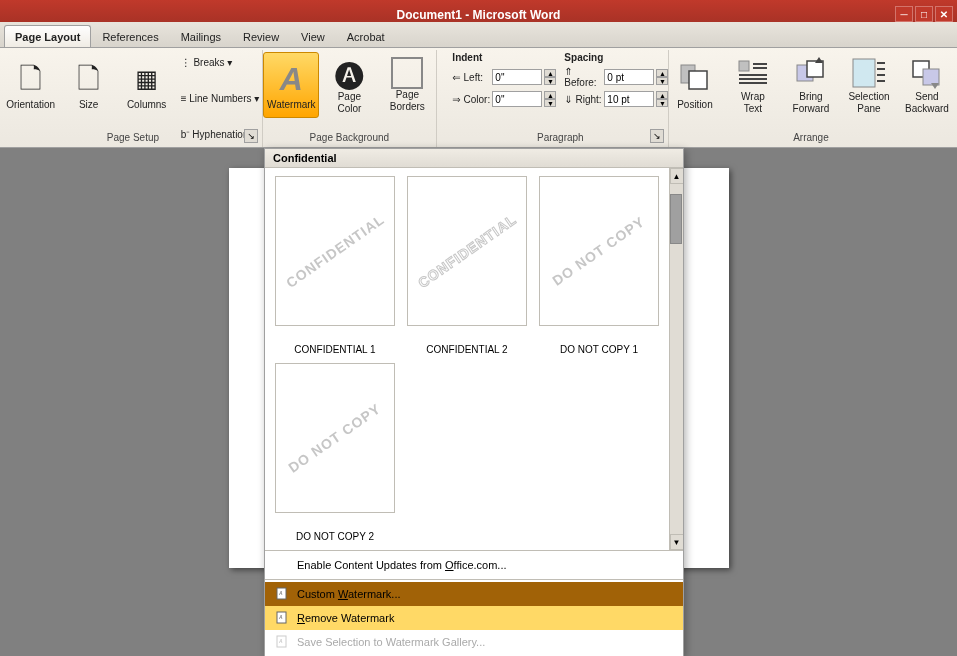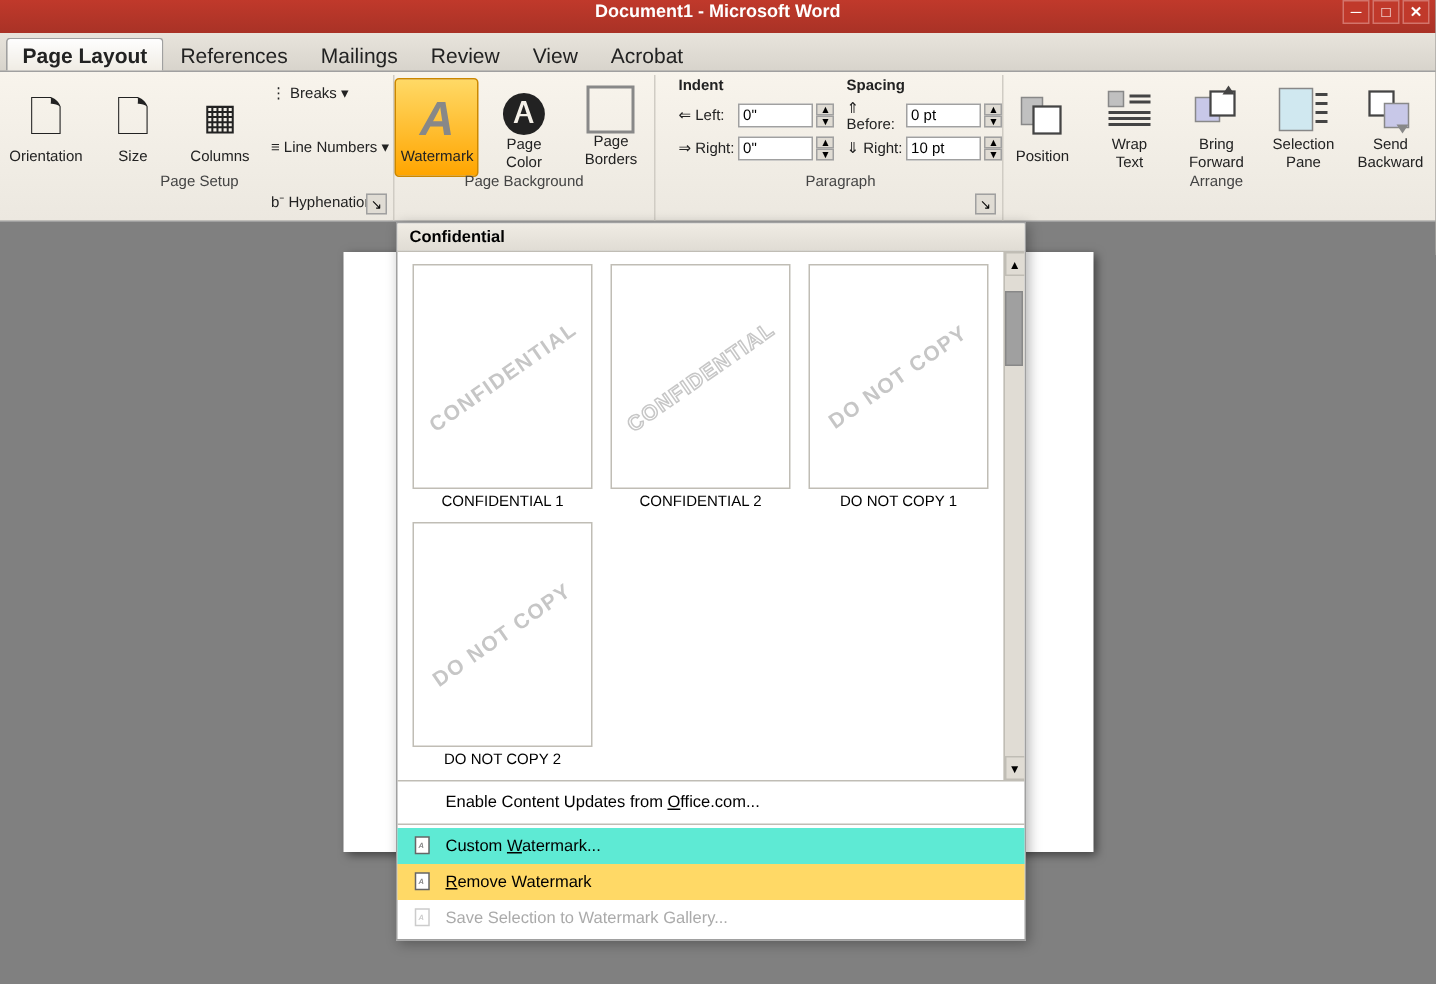--- a/index.html
+++ b/index.html
@@ -3,21 +3,21 @@
   <meta charset="utf-8">
   <style>
     * { margin: 0; padding: 0; box-sizing: border-box; }
     body { font-family: 'Segoe UI', Arial, sans-serif; font-size: 11px; background: #d4d0c8; overflow: hidden; }
 
     
     .title-bar {
       background: linear-gradient(to bottom, #c0392b, #a93226);
       height: 22px;
       display: flex;
-      align-items: flex-start;
+      align-items: flex-end;
       justify-content: center;
       color: white;
       font-size: 12px;
       font-weight: bold;
       position: relative;
     }
     .title-bar-controls {
       position: absolute;
       right: 4px;
       display: flex;
@@ -38,21 +38,21 @@
     .tab-bar {
       background: linear-gradient(to bottom, #e8e4dc, #d8d4cc);
       border-bottom: 1px solid #a0a0a0;
       display: flex;
       align-items: flex-end;
       padding-left: 4px;
       height: 26px;
     }
     .tab {
       padding: 2px 10px;
-      font-size: 14px;
+      font-size: 11px;
       cursor: pointer;
       border: 1px solid transparent;
       border-bottom: none;
       border-radius: 3px 3px 0 0;
       background: transparent;
       color: #222;
       height: 22px;
       display: flex; align-items: center;
     }
     .tab.active {
@@ -77,21 +77,21 @@
       display: flex;
       flex-direction: column;
       align-items: center;
       padding: 2px 4px;
       border-right: 1px solid #d0ccc4;
       position: relative;
     }
     .ribbon-group:last-child { border-right: none; }
     .ribbon-group-label {
       position: absolute;
-      bottom: 20px;
+      bottom: 4px;
       font-size: 10px;
       color: #444;
       white-space: nowrap;
     }
     .ribbon-buttons {
       display: flex;
       align-items: flex-start;
       gap: 2px;
       flex: 1;
       padding-bottom: 20px;
@@ -283,21 +283,21 @@
       text-align: center;
       transform: rotate(-35deg);
       letter-spacing: 1px;
       user-select: none;
     }
     .watermark-text.diagonal {
       transform: rotate(-35deg);
     }
     .watermark-label {
       font-size: 10px;
-      margin-top: 3px;
+      margin-top: 18px;
       text-align: center;
     }
     .dropdown-footer {
       border-top: 1px solid #c0bdb5;
       padding: 2px 0;
     }
     .dropdown-item {
       display: flex;
       align-items: center;
       gap: 6px;
@@ -408,21 +408,21 @@
           <div class="section-label">Indent</div>
           <div class="field-row">
             <span class="field-label">⇐ Left:</span>
             <div class="field-input">0"</div>
             <div class="field-arrows">
               <div class="field-arrow">▲</div>
               <div class="field-arrow">▼</div>
             </div>
           </div>
           <div class="field-row">
-            <span class="field-label">⇒ Right:</span>
+            <span class="field-label">⇒ Color:</span>
             <div class="field-input">0"</div>
             <div class="field-arrows">
               <div class="field-arrow">▲</div>
               <div class="field-arrow">▼</div>
             </div>
           </div>
         </div>
 
         <div class="spacing-col">
           <div class="section-label">Spacing</div>
@@ -565,21 +565,21 @@
 
       </div>
     </div>
 
     <div class="dropdown-footer">
       <div class="dropdown-item">
         <div class="dropdown-item-icon"></div>
         <span>Enable Content Updates from <span class="underline">O</span>ffice.com...</span>
       </div>
       <div class="dropdown-separator"></div>
-      <div class="dropdown-item highlighted" style="background:#5eead4;">
+      <div class="dropdown-item highlighted" style="background:#a16207;">
         <div class="dropdown-item-icon">
           <svg width="14" height="14" viewBox="0 0 14 14">
             <rect x="1" y="1" width="9" height="11" fill="white" stroke="#666" stroke-width="1"></rect>
             <text x="3" y="8" font-size="5" font-style="italic" font-weight="bold" fill="#888">A</text>
           </svg>
         </div>
         <span>Custom <span class="underline">W</span>atermark...</span>
       </div>
       <div class="dropdown-item highlighted" style="background:#ffd966;">
         <div class="dropdown-item-icon">

